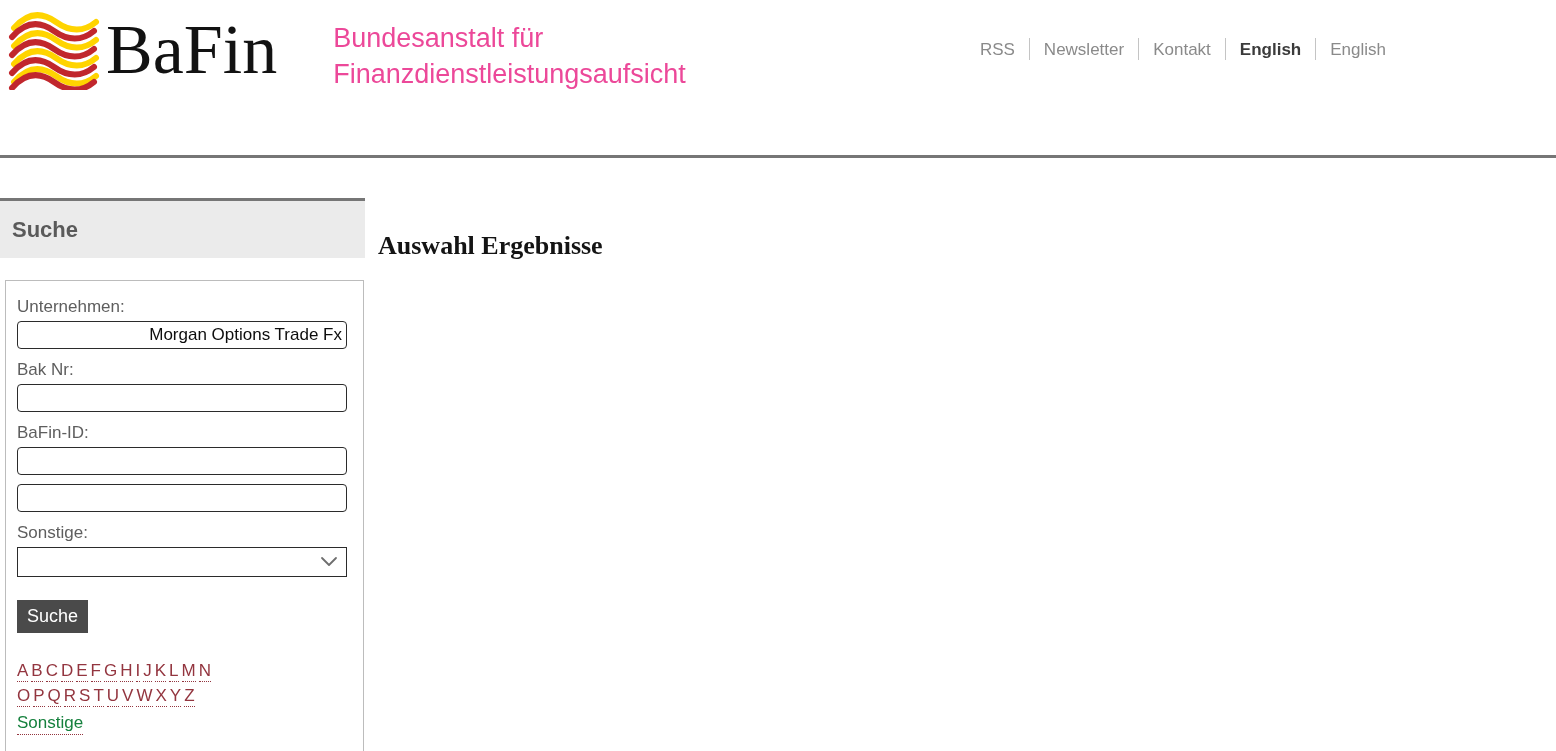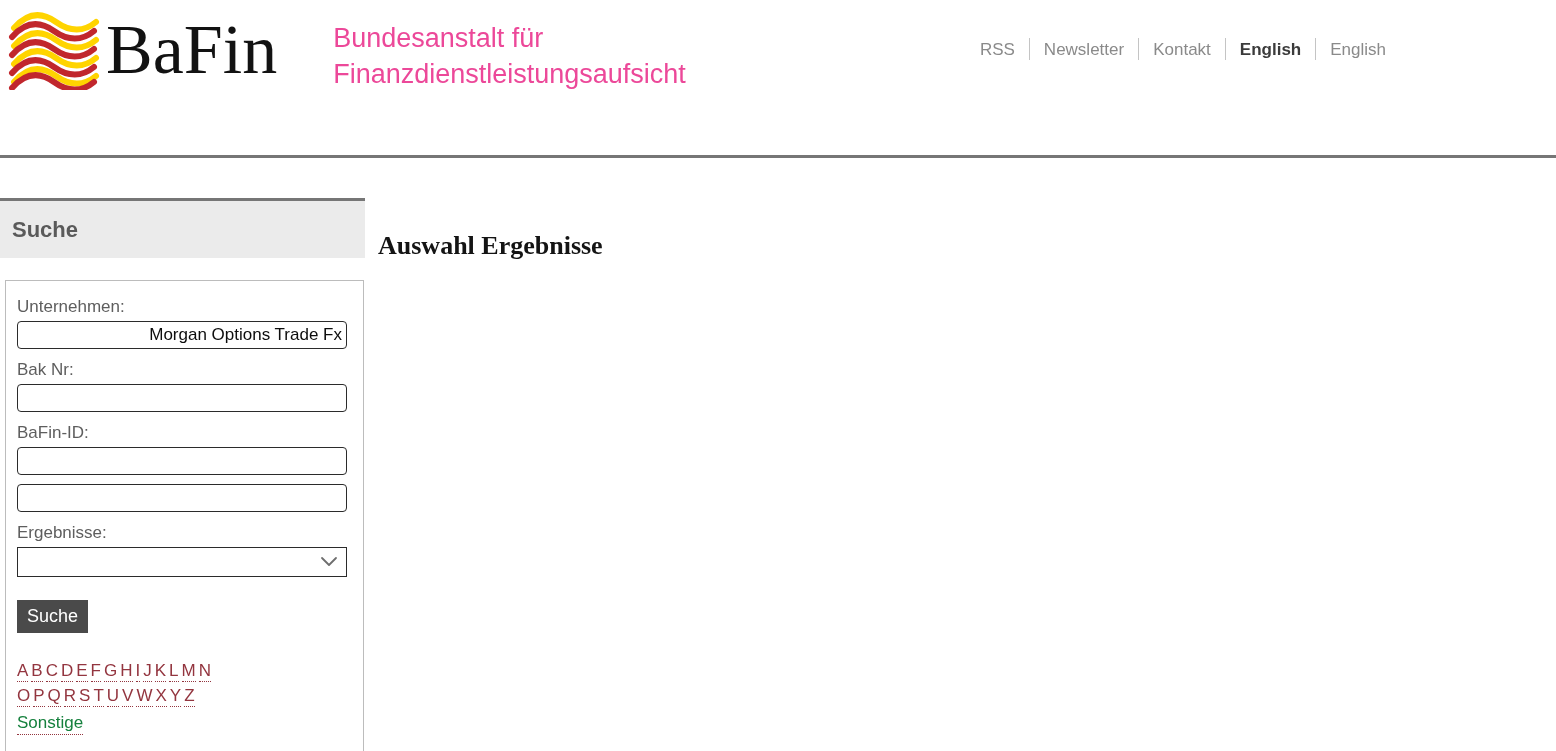--- a/index.html
+++ b/index.html
@@ -296,21 +296,21 @@
       <div class="field">
         <label class="field-label">BaFin-ID:</label>
         <input class="text-input" type="text" value="" style="">
       </div>
 
       <div class="field">
         <input class="text-input" type="text" value="" style="">
       </div>
 
       <div class="field">
-        <label class="field-label">Ergebnisse:</label>
+        <label class="field-label">Sonstige:</label>
         <div class="select-wrap">
           <select class="select-input">
             <option></option>
           </select>
           <svg class="select-chevron" width="18" height="12" viewBox="0 0 18 12">
             <path d="M2 2 L9 9 L16 2" fill="none" stroke="#6e6e6e" stroke-width="1.8" stroke-linecap="round" stroke-linejoin="round"></path>
           </svg>
         </div>
       </div>
 

